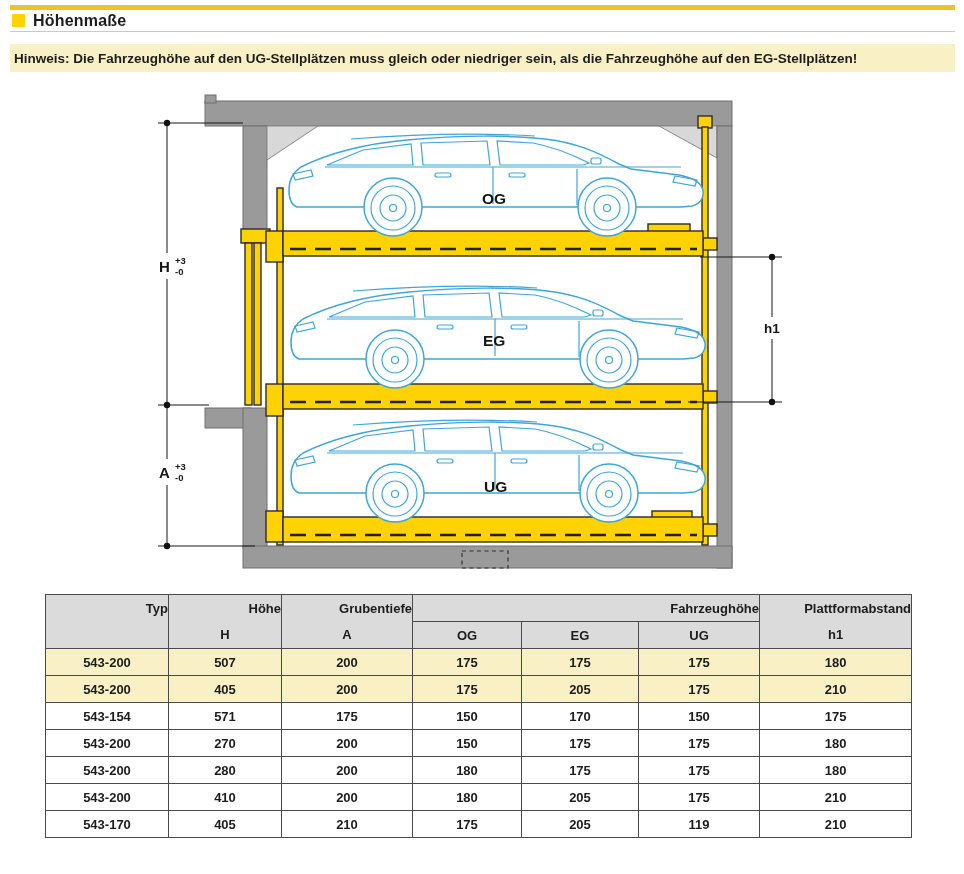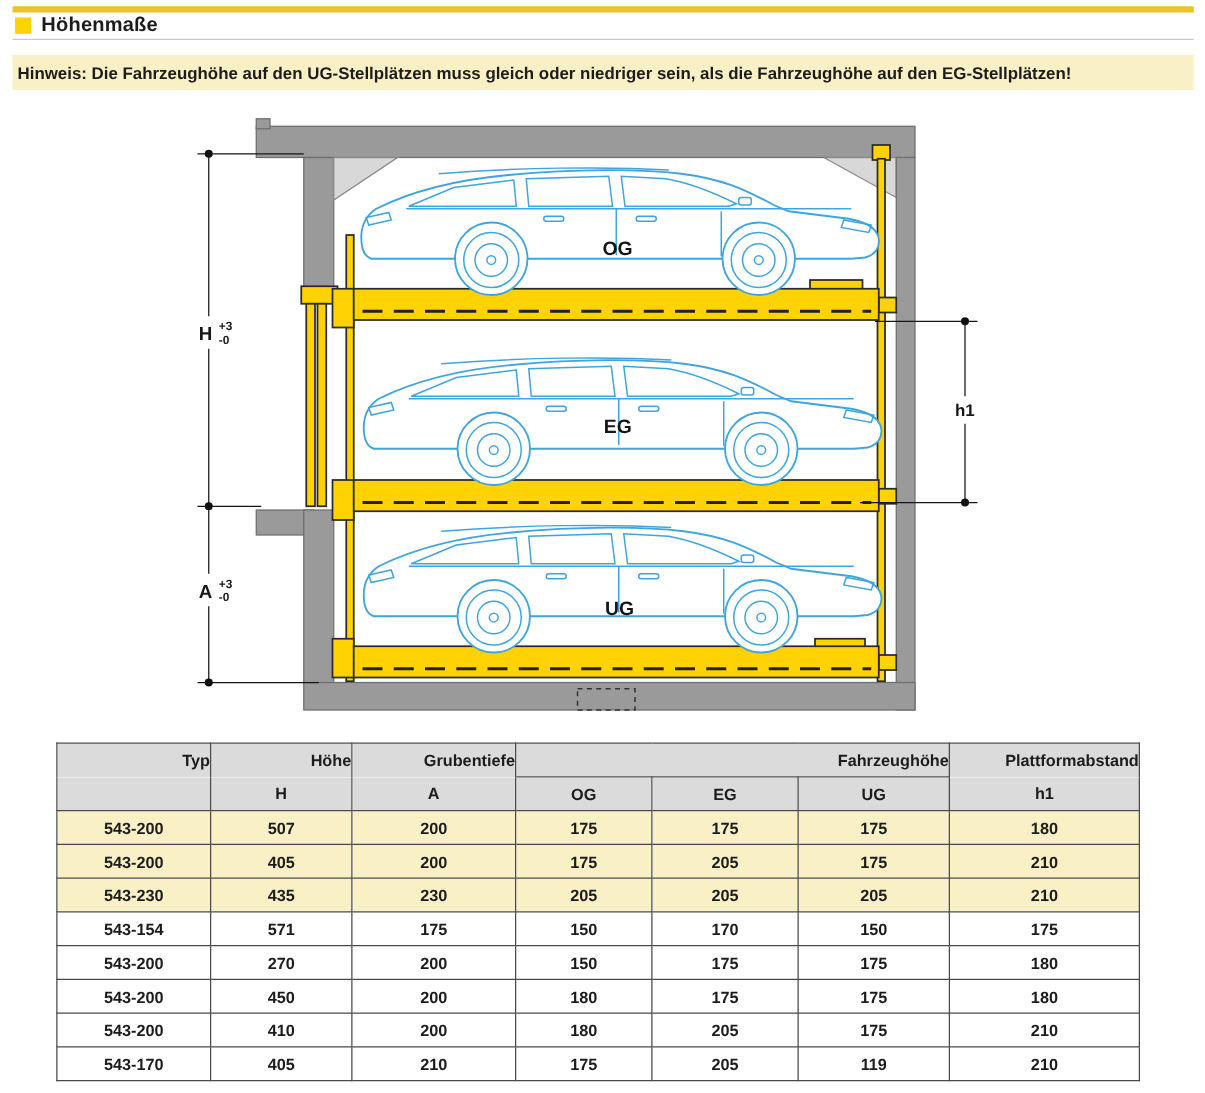--- a/index.html
+++ b/index.html
@@ -200,50 +200,41 @@
         </tr>
         <tr class="hl">
           <td>543-200</td>
           <td>405</td>
           <td>200</td>
           <td>175</td>
           <td>205</td>
           <td>175</td>
           <td>210</td>
         </tr>
-        <tr class="hl">
-          <td>543-230</td>
-          <td>435</td>
-          <td>230</td>
-          <td>205</td>
-          <td>205</td>
-          <td>205</td>
-          <td>210</td>
-        </tr>
         <tr>
           <td>543-154</td>
           <td>571</td>
           <td>175</td>
           <td>150</td>
           <td>170</td>
           <td>150</td>
           <td>175</td>
         </tr>
         <tr>
           <td>543-200</td>
           <td>270</td>
           <td>200</td>
           <td>150</td>
           <td>175</td>
           <td>175</td>
           <td>180</td>
         </tr>
         <tr>
           <td>543-200</td>
-          <td>450</td>
+          <td>280</td>
           <td>200</td>
           <td>180</td>
           <td>175</td>
           <td>175</td>
           <td>180</td>
         </tr>
         <tr>
           <td>543-200</td>
           <td>410</td>
           <td>200</td>

